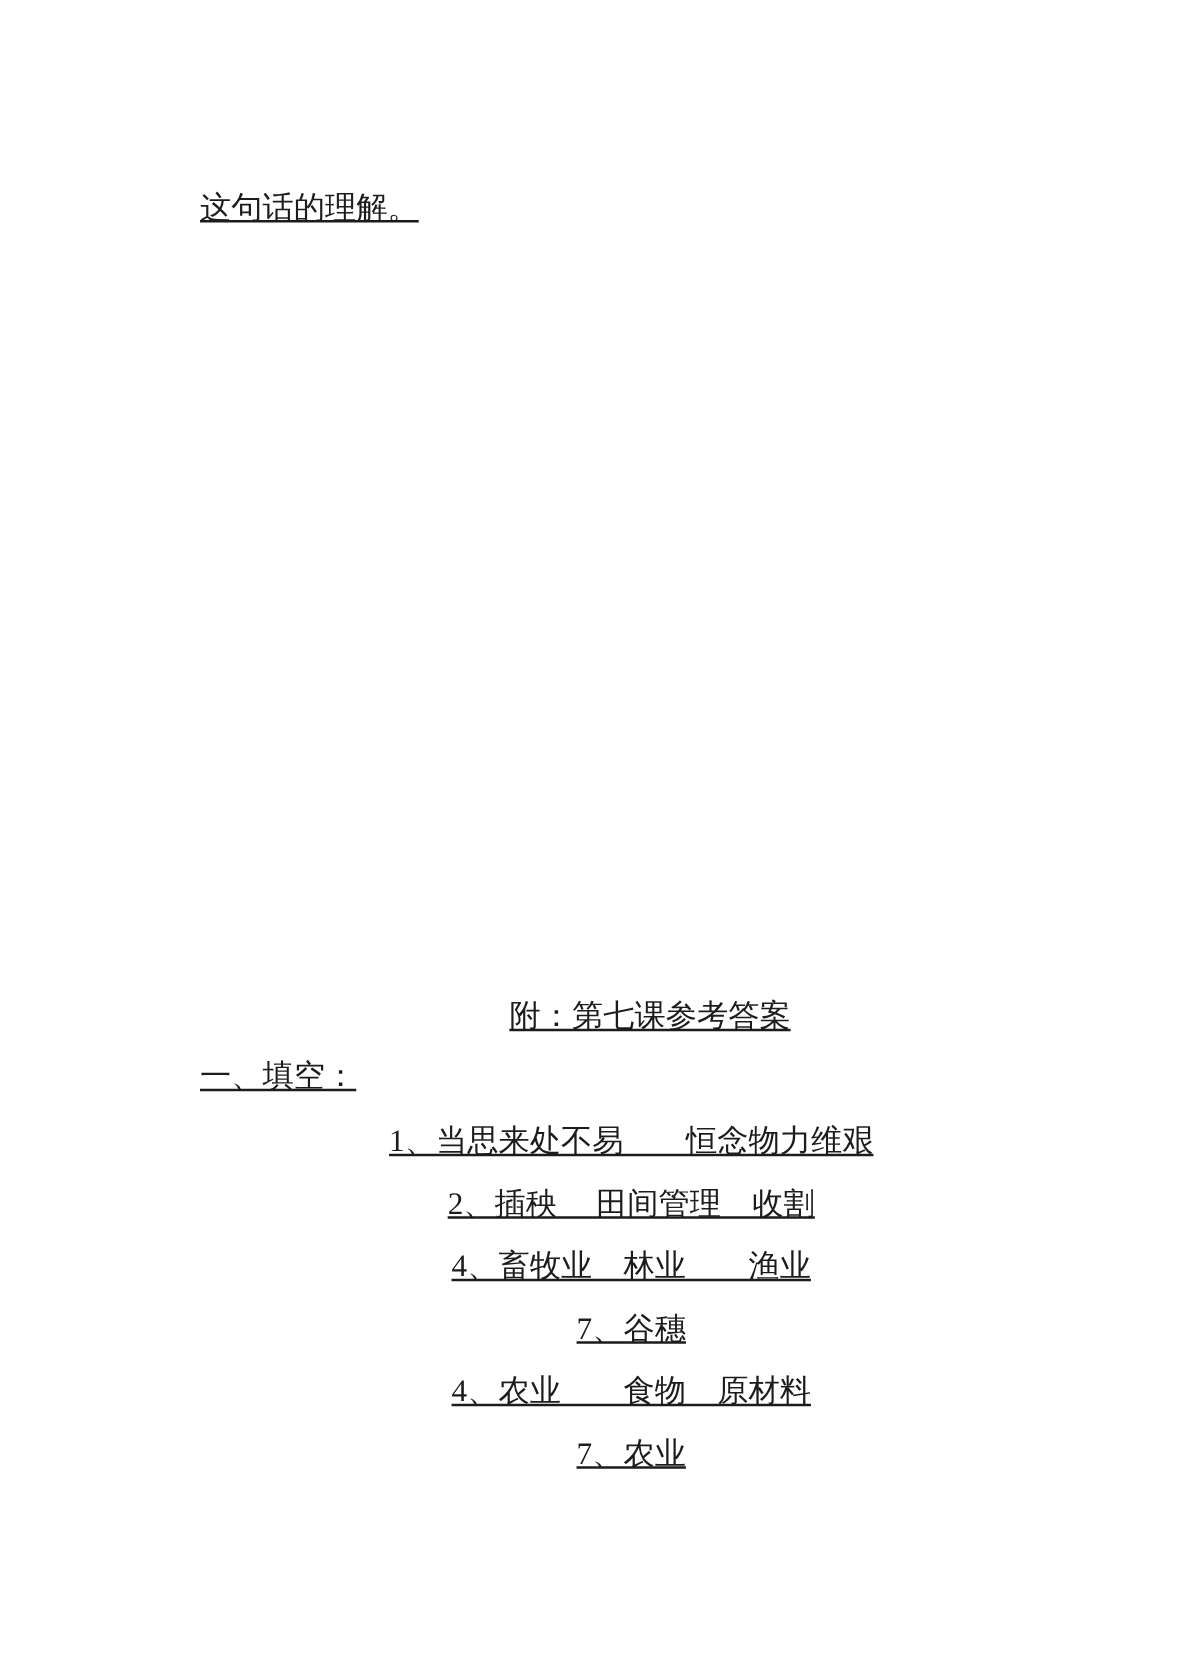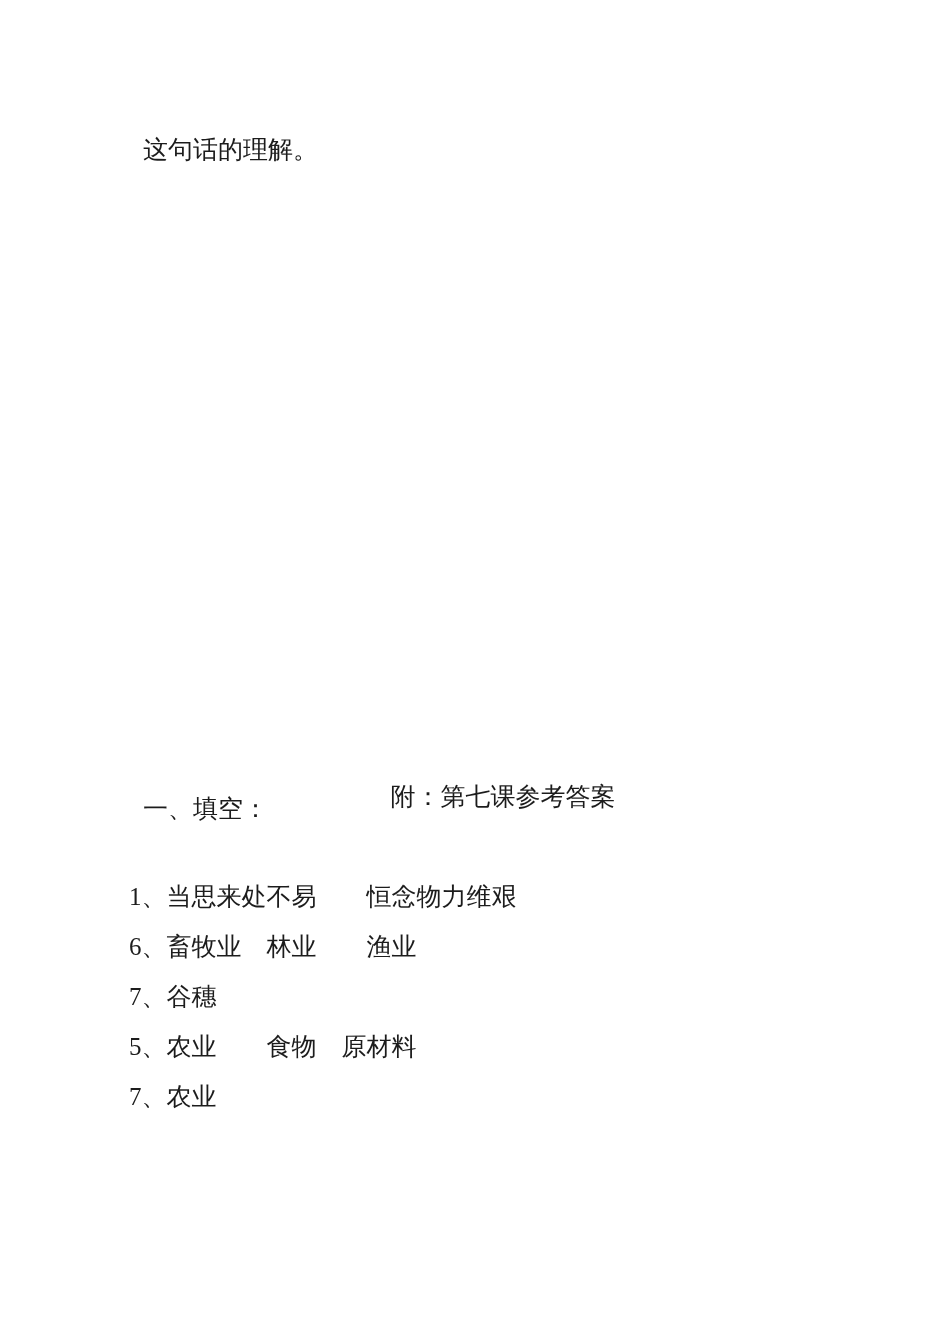--- a/index.html
+++ b/index.html
@@ -11,24 +11,25 @@
     position: relative;
     width: 950px;
     height: 1344px;
     background: #ffffff;
     overflow: hidden;
     font-family: "Liberation Serif", "DejaVu Serif", serif;
     color: #1c1c1c;
     font-size: 25px;
   }
   .line {
-    margin: 0;
+    margin: 17px;
     line-height: 25px;
     white-space: pre-wrap;
     letter-spacing: 0px;
+    text-decoration: underline;
   }
   
   .pos-q1-tail {
     position: absolute;
     left: 143px;
     top: 137px;
   }
   .pos-question2 {
     position: absolute;
     left: 143px;
@@ -46,27 +47,28 @@
     left: 0;
     top: 784px;
     width: 100%;
     text-align: center;
     padding-left: 56px;     
     box-sizing: border-box;
   }
   .pos-heading {
     position: absolute;
     left: 143px;
-    top: 796px;
+    top: 832px;
   }
   .pos-answers {
     position: absolute;
-    left: 129px;
+    left: 145px;
     top: 884px;
     width: 720px;
+    text-align: center;
   }
   .pos-answers .line {
     margin-bottom: 25px;    
   }
 </style>
 </head>
 <body>
 
 <div class="page">
 
@@ -74,19 +76,20 @@
 
   <div class="pos-question2">
   </div>
 
   <p class="line pos-title">附：第七课参考答案</p>
 
   <p class="line pos-heading">一、填空：</p>
 
   <div class="pos-answers">
     <p class="line">1、当思来处不易　　恒念物力维艰</p>
-    <p class="line">6、畜牧业　林业　　渔业</p>
+    <p class="line">2、插秧　 田间管理　收割</p>
+    <p class="line">4、畜牧业　林业　　渔业</p>
     <p class="line">7、谷穗</p>
-    <p class="line">5、农业　　食物　原材料</p>
+    <p class="line">4、农业　　食物　原材料</p>
     <p class="line">7、农业</p>
   </div>
 
 </div>
 
 </body></html>

